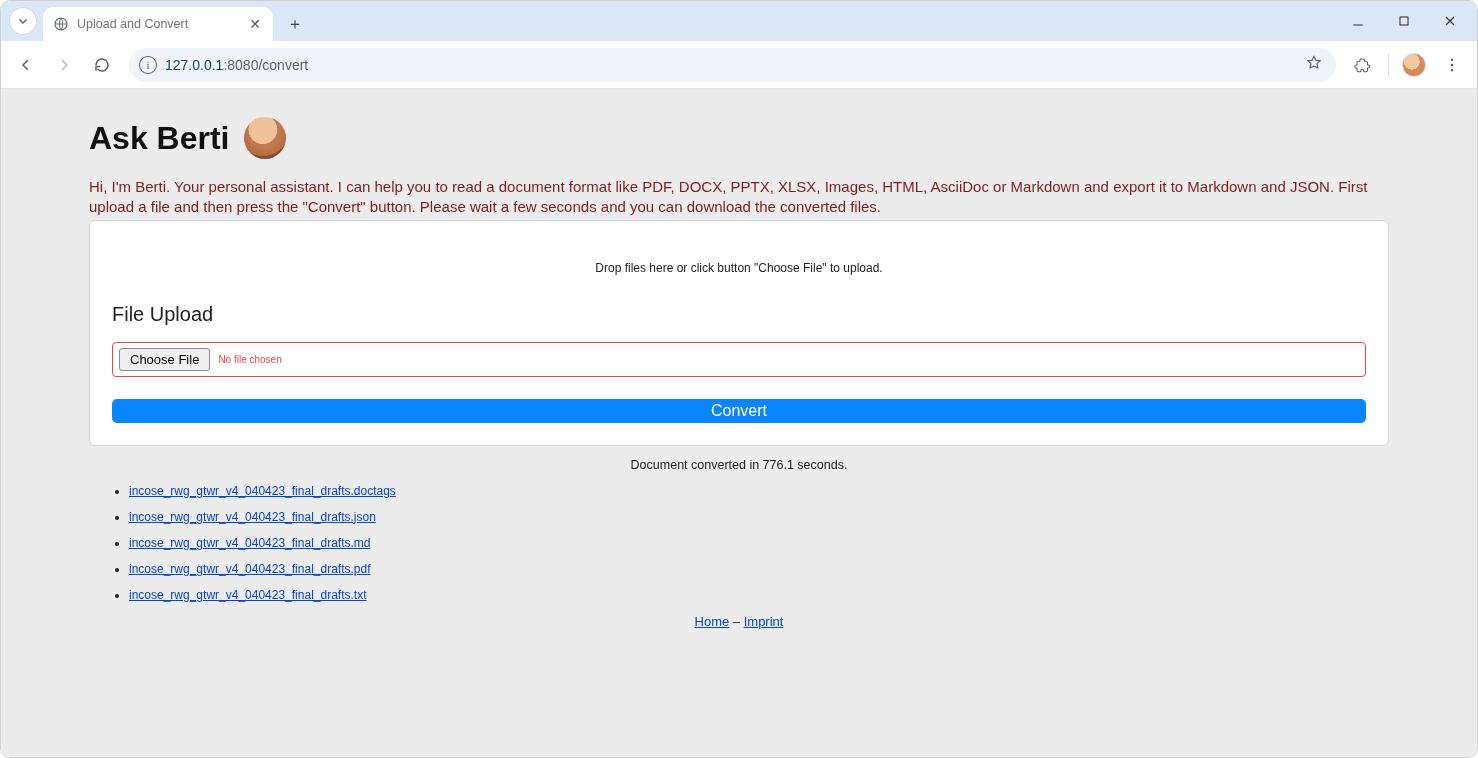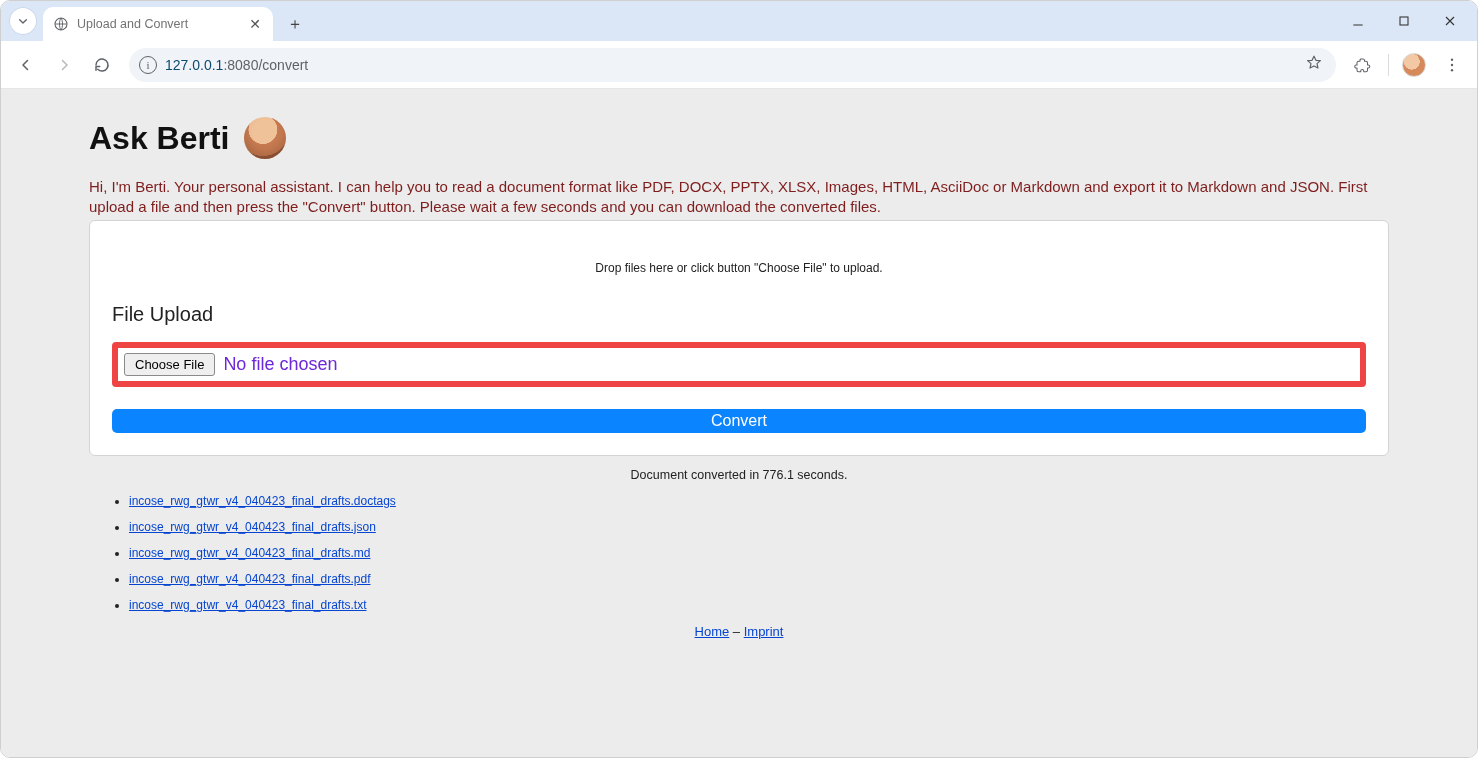--- a/index.html
+++ b/index.html
@@ -199,39 +199,39 @@
     font-size: 12px;
     color: #222;
     padding: 18px 0 28px 0;
   }
   .upload-label {
     font-size: 20px;
     color: #222;
     margin-bottom: 16px;
   }
   .file-row {
-    border: 6px solid #ef4444;
+    border: 1px solid #ef4444;
     border-radius: 4px;
     padding: 5px 6px;
     display: flex;
     align-items: center;
     gap: 8px;
     background: #fff;
   }
   .file-row button {
     font-size: 13px;
     padding: 3px 10px;
     background: #efefef;
     border: 1px solid #8a8a8a;
     border-radius: 3px;
     cursor: pointer;
   }
   .file-row .status {
-    font-size: 18px;
-    color: #6d28d9;
+    font-size: 10px;
+    color: #ef4444;
   }
   .convert-btn {
     width: 100%;
     margin-top: 22px;
     background: #0b84ff;
     color: #fff;
     border: none;
     border-radius: 5px;
     height: 24px;
     font-size: 16px;

